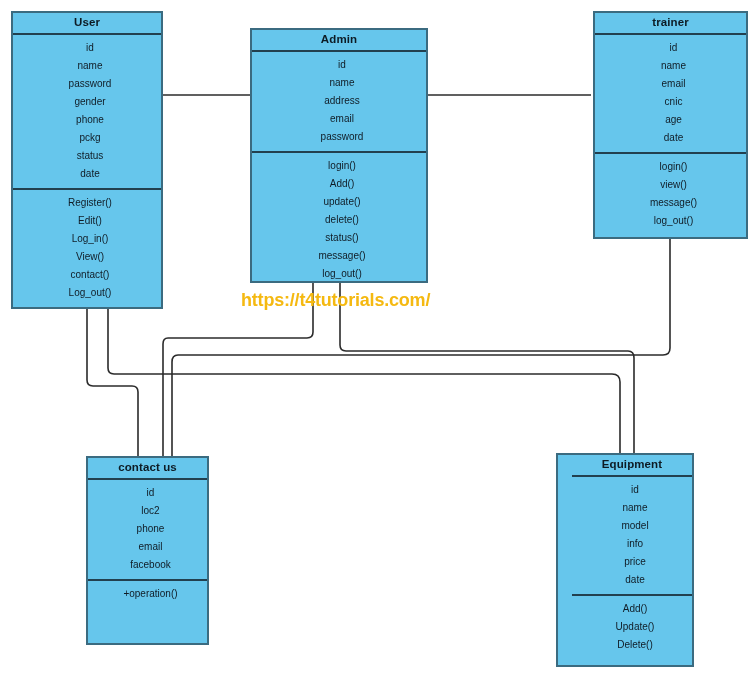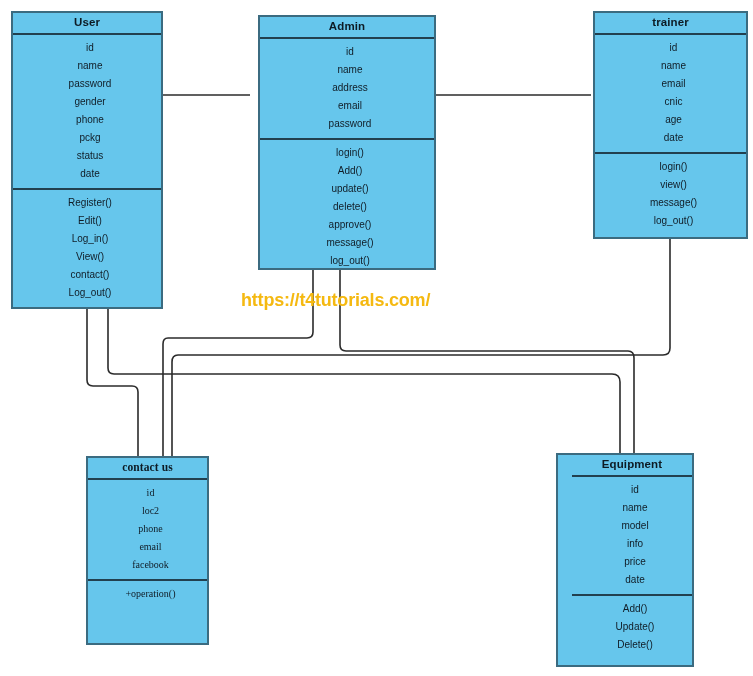--- a/index.html
+++ b/index.html
@@ -99,35 +99,35 @@
     <div class="compartment ops">
       <div class="member">Register()</div>
       <div class="member">Edit()</div>
       <div class="member">Log_in()</div>
       <div class="member">View()</div>
       <div class="member">contact()</div>
       <div class="member">Log_out()</div>
     </div>
   </div>
 
-  <div class="uml-class" style="left:250px; top:15px; width:178px; height:255px;margin-left:8px;">
+  <div class="uml-class" style="left:250px; top:28px; width:178px; height:255px;">
     <div class="class-title">Admin</div>
     <div class="compartment attrs">
       <div class="member">id</div>
       <div class="member">name</div>
       <div class="member">address</div>
       <div class="member">email</div>
       <div class="member">password</div>
     </div>
     <div class="compartment ops">
       <div class="member">login()</div>
       <div class="member">Add()</div>
       <div class="member">update()</div>
       <div class="member">delete()</div>
-      <div class="member">approve()</div>
+      <div class="member">status()</div>
       <div class="member">message()</div>
       <div class="member">log_out()</div>
     </div>
   </div>
 
   <div class="uml-class" style="left:593px; top:11px; width:155px; height:228px;">
     <div class="class-title">trainer</div>
     <div class="compartment attrs">
       <div class="member">id</div>
       <div class="member">name</div>
@@ -137,21 +137,21 @@
       <div class="member">date</div>
     </div>
     <div class="compartment ops">
       <div class="member">login()</div>
       <div class="member">view()</div>
       <div class="member">message()</div>
       <div class="member">log_out()</div>
     </div>
   </div>
 
-  <div class="uml-class" style="left:86px; top:456px; width:123px; height:189px;font-family:Liberation Serif, serif;">
+  <div class="uml-class" style="left:86px; top:456px; width:123px; height:189px;">
     <div class="class-title">contact us</div>
     <div class="compartment attrs">
       <div class="member">id</div>
       <div class="member">loc2</div>
       <div class="member">phone</div>
       <div class="member">email</div>
       <div class="member">facebook</div>
     </div>
     <div class="compartment ops">
       <div class="member">+operation()</div>

